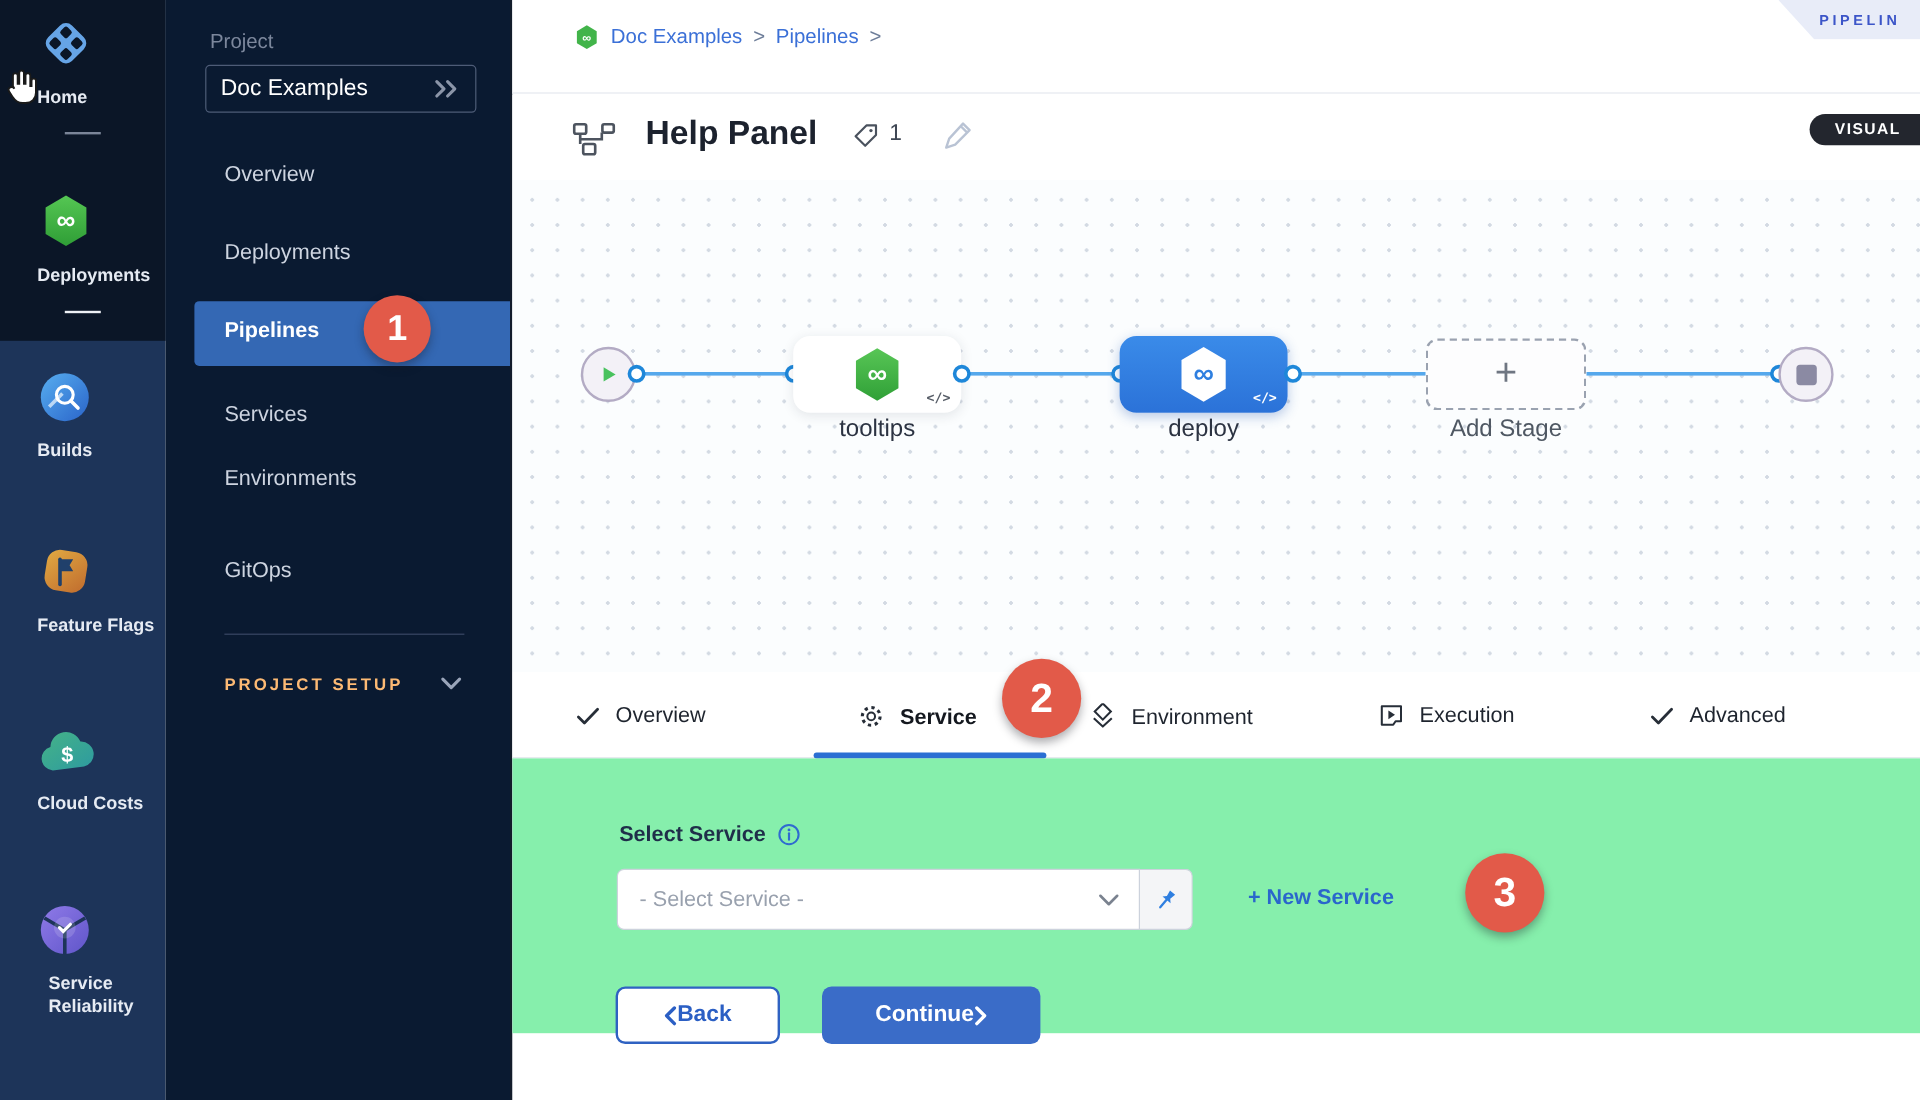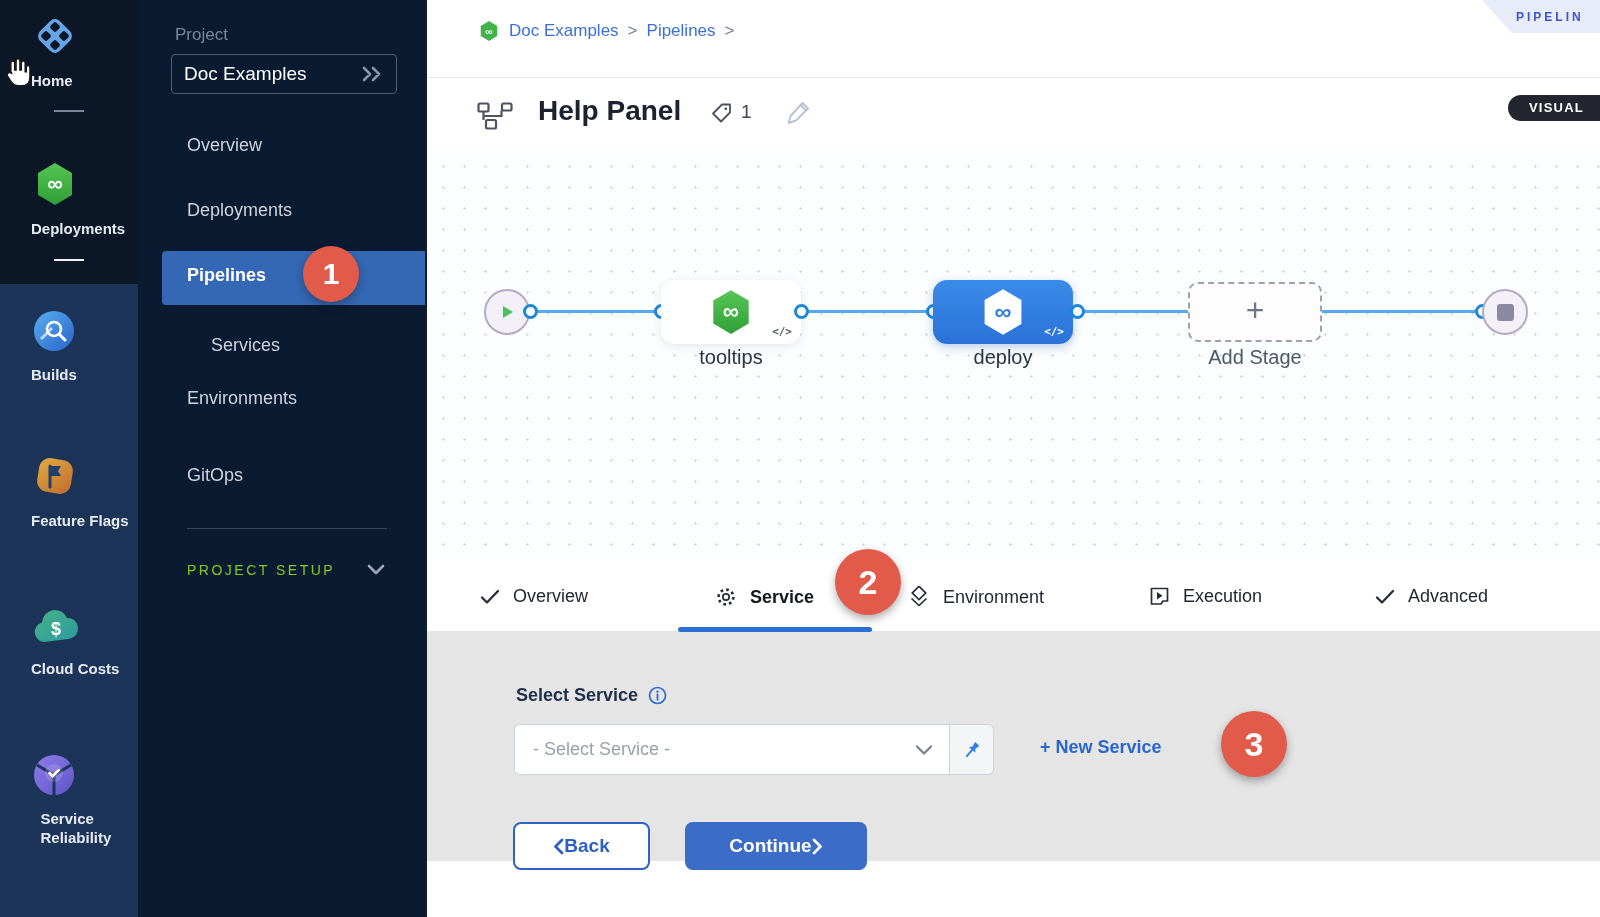--- a/index.html
+++ b/index.html
@@ -17,21 +17,21 @@
 
   
   .sidebar { position:absolute; left:138px; top:0; width:289px; height:917px; background:#0a1a31; border-right:2px solid #131c2b; }
   .proj-label { position:absolute; left:37px; top:25px; font-size:17px; color:#7c879c; }
   .proj-box { position:absolute; left:33px; top:54px; width:226px; height:40px; border:1px solid #4e5c77; border-radius:4px; display:flex; align-items:center; padding:0 12px; }
   .proj-box .nm { color:#ffffff; font-size:19px; flex:1; white-space:nowrap; }
   .snav { position:absolute; left:49px; font-size:18px; color:#cdd4e0; cursor:pointer; }
   .snav-active-row { position:absolute; left:24px; right:0; top:251px; height:54px; background:#3468b4; border-radius:4px 0 0 4px; }
   .snav-active-row .t { position:absolute; left:25px; top:14px; font-size:18px; font-weight:600; color:#ffffff; }
   .sdivider { position:absolute; left:49px; right:38px; top:528px; height:1px; background:#3a4865; }
-  .psetup { position:absolute; left:49px; top:562px; font-size:14px; font-weight:400; letter-spacing:2.5px; color:#84cc16; }
+  .psetup { position:absolute; left:49px; top:562px; font-size:14px; font-weight:700; letter-spacing:2.5px; color:#fdba74; }
 
   
   .main { position:absolute; left:427px; top:0; width:1173px; height:917px; background:#ffffff; }
   .crumbrow { position:absolute; left:0; top:0; width:1173px; height:78px; background:#ffffff; border-bottom:1px solid #e4e8ee; }
   .crumb { position:absolute; left:51px; top:20px; display:flex; align-items:center; gap:9px; font-size:17px; }
   .crumb a { color:#3b70d7; text-decoration:none; }
   .crumb .sep { color:#6d7d99; }
   .banner { position:absolute; right:0; top:0; width:132px; height:33px; background:#e8ecf8; clip-path:polygon(14px 0, 132px 0, 132px 33px, 44px 33px); display:flex; align-items:center; }
   .banner span { margin-left:48px; font-size:12px; font-weight:800; letter-spacing:3px; color:#3c55c8; white-space:nowrap; }
 
@@ -56,21 +56,21 @@
   .addstage { position:absolute; left:761px; top:132px; width:134px; height:60px; border:2px dashed #9aa2b0; border-radius:10px; background:#fdfdfe; display:flex; align-items:center; justify-content:center; }
   .addstage .plus { font-size:32px; font-weight:300; color:#6f7682; line-height:1; margin-top:-4px; }
 
   
   .tabbar { position:absolute; left:0; top:560px; width:1173px; height:72px; background:#ffffff; border-bottom:1px solid #e0e5eb; }
   .tab { position:absolute; top:26px; display:flex; align-items:center; gap:13px; font-size:18px; color:#1e242e; cursor:pointer; }
   .tab.active { font-weight:700; color:#14181f; }
   .tab-underline { position:absolute; left:251px; top:67px; width:194px; height:5px; background:#2b6fd3; border-radius:3px; }
 
   
-  .formpanel { position:absolute; left:0; top:632px; width:1173px; height:229px; background:#e5e5e5; }
+  .formpanel { position:absolute; left:0; top:632px; width:1173px; height:229px; background:#86efac; }
   .sel-label { position:absolute; left:89px; top:53px; font-size:18px; font-weight:700; color:#1f2e49; display:flex; align-items:center; gap:10px; }
   .dropdown { position:absolute; left:87px; top:92px; width:436px; height:51px; background:#ffffff; border:1px solid #ccd2dc; border-radius:6px 0 0 6px; display:flex; align-items:center; padding:0 16px 0 18px; }
   .dropdown .ph { flex:1; font-size:18px; color:#99a1ae; }
   .pinseg { position:absolute; left:523px; top:92px; width:44px; height:51px; background:#f4f5f7; border:1px solid #ccd2dc; border-left:none; border-radius:0 6px 6px 0; display:flex; align-items:center; justify-content:center; }
   .newservice { position:absolute; left:613px; top:105px; font-size:18px; font-weight:700; color:#2a66cc; cursor:pointer; }
   .btn { position:absolute; top:190px; height:48px; border-radius:8px; display:flex; align-items:center; justify-content:center; gap:0; font-size:19px; font-weight:700; cursor:pointer; }
   .btn-back { left:86px; width:137px; background:#ffffff; border:2px solid #2f62c2; color:#2b5fc4; }
   .btn-continue { left:241px; width:182px; background:#3a6cc8; color:#ffffff;margin-left:17px; }
 
   
@@ -193,21 +193,21 @@
       </svg>
     </div>
 
     <div class="snav" style="top:135px;">Overview</div>
     <div class="snav" style="top:200px;">Deployments</div>
 
     <div class="snav-active-row">
       <div class="t">Pipelines</div>
     </div>
 
-    <div class="snav" style="top:335px;margin-left:24px;">Services</div>
+    <div class="snav" style="top:335px;">Services</div>
     <div class="snav" style="top:388px;text-align:right;">Environments</div>
     <div class="snav" style="top:465px;">GitOps</div>
 
     <div class="sdivider"></div>
 
     <div class="psetup">
       <span>PROJECT SETUP</span>
     </div>
     <svg class="abs" style="left:228px;top:563px;" width="20" height="14" viewBox="0 0 20 14">
       <path d="M3 3l7 7 7-7" stroke="#9aa5ba" stroke-width="2.6" fill="none" stroke-linecap="round" stroke-linejoin="round"></path>

